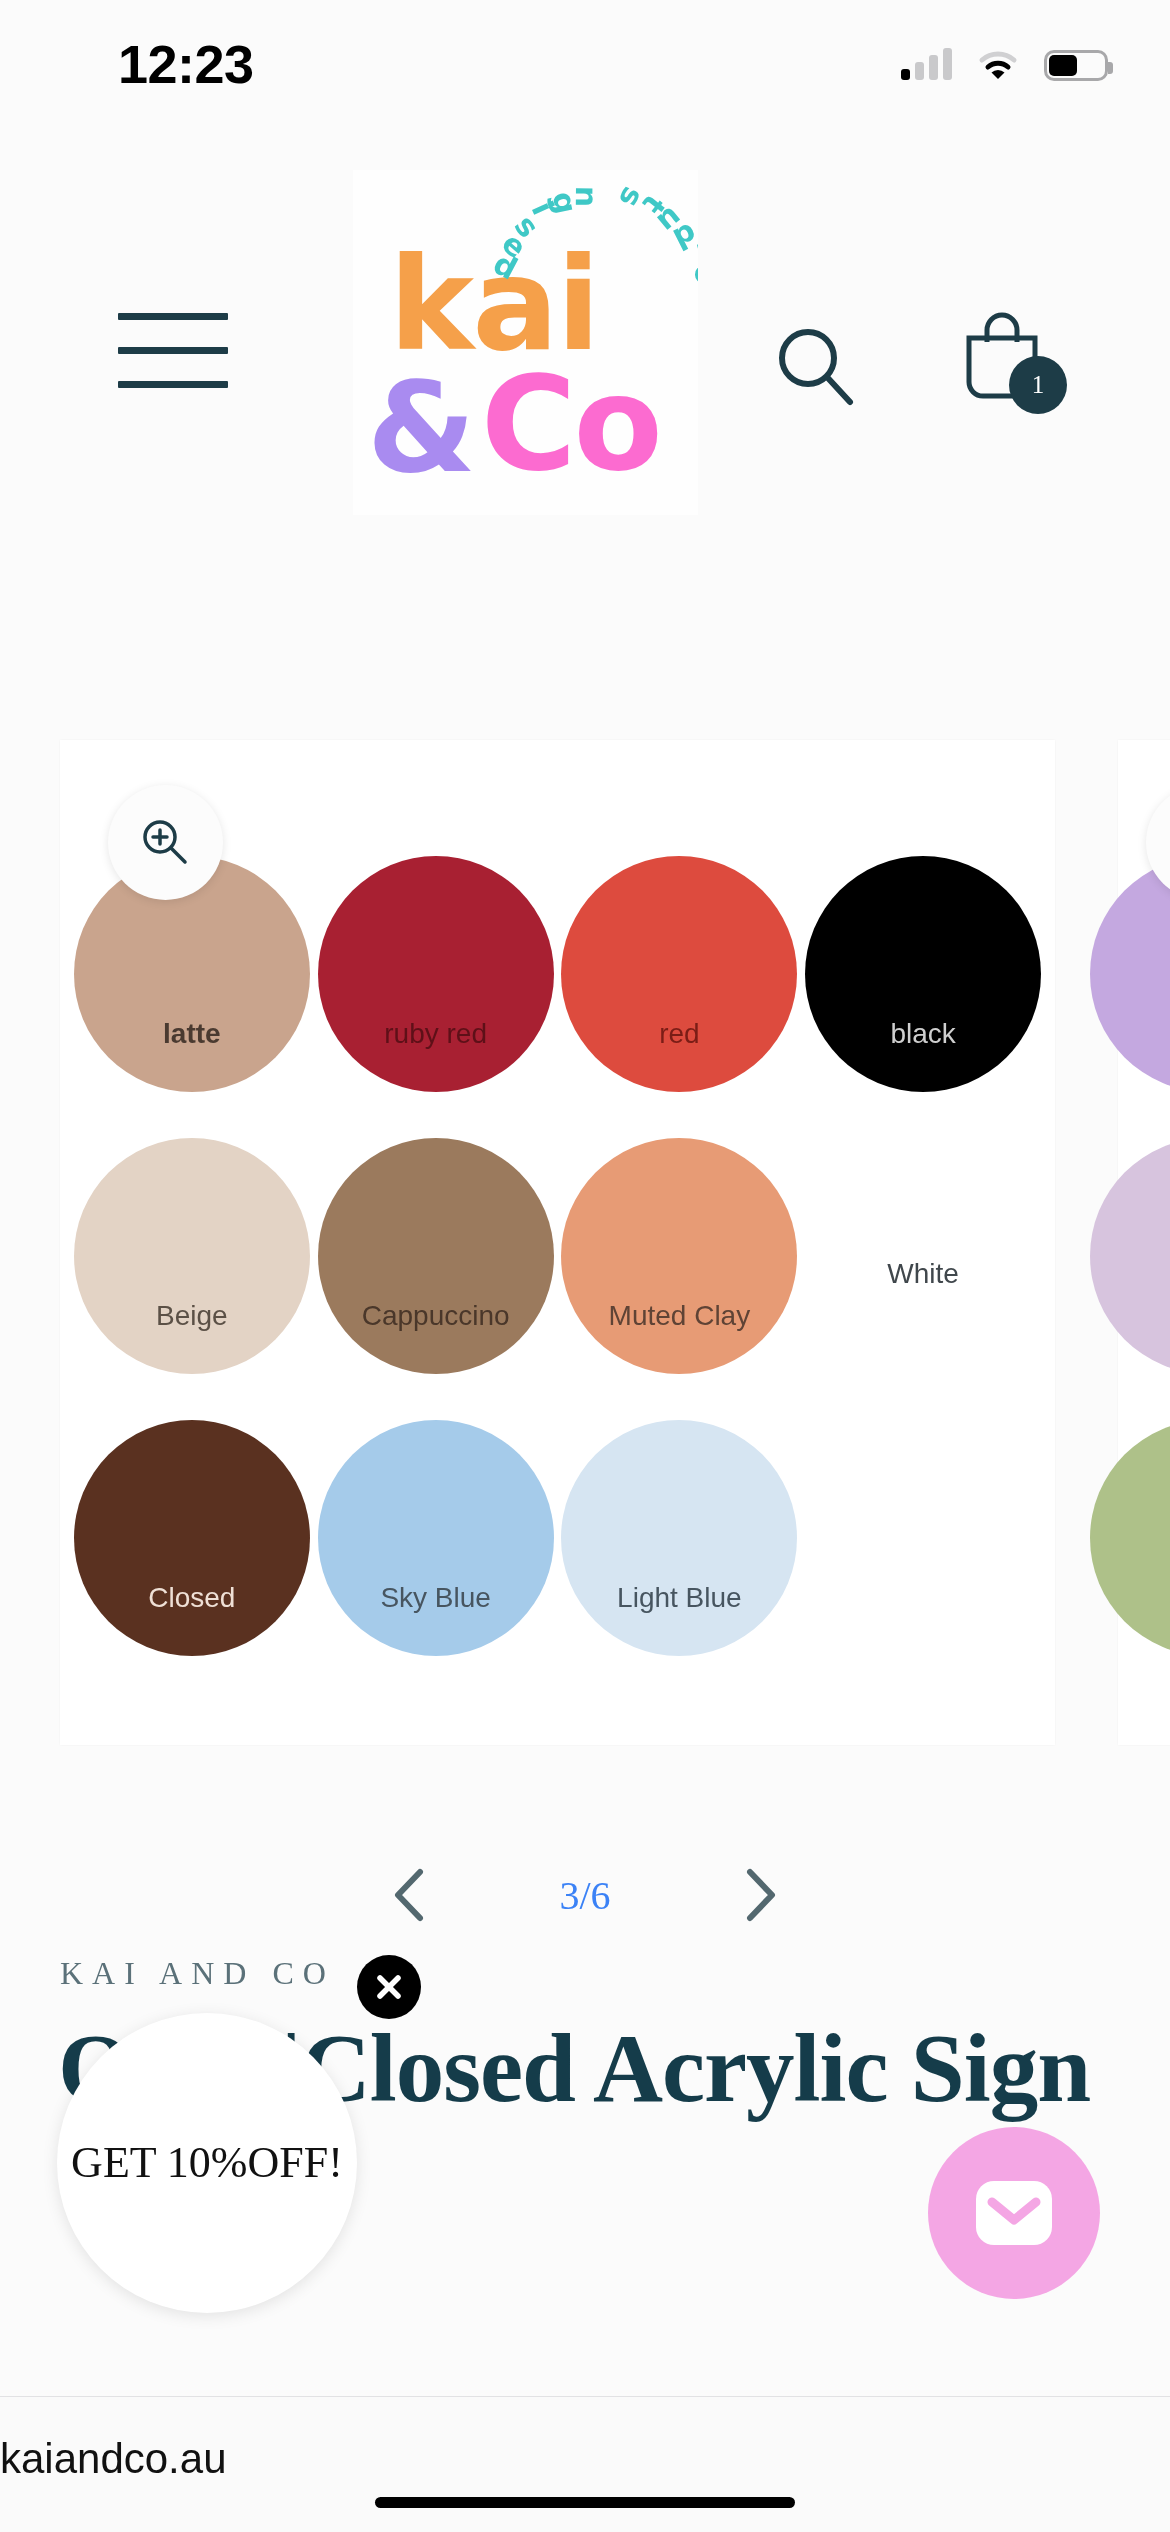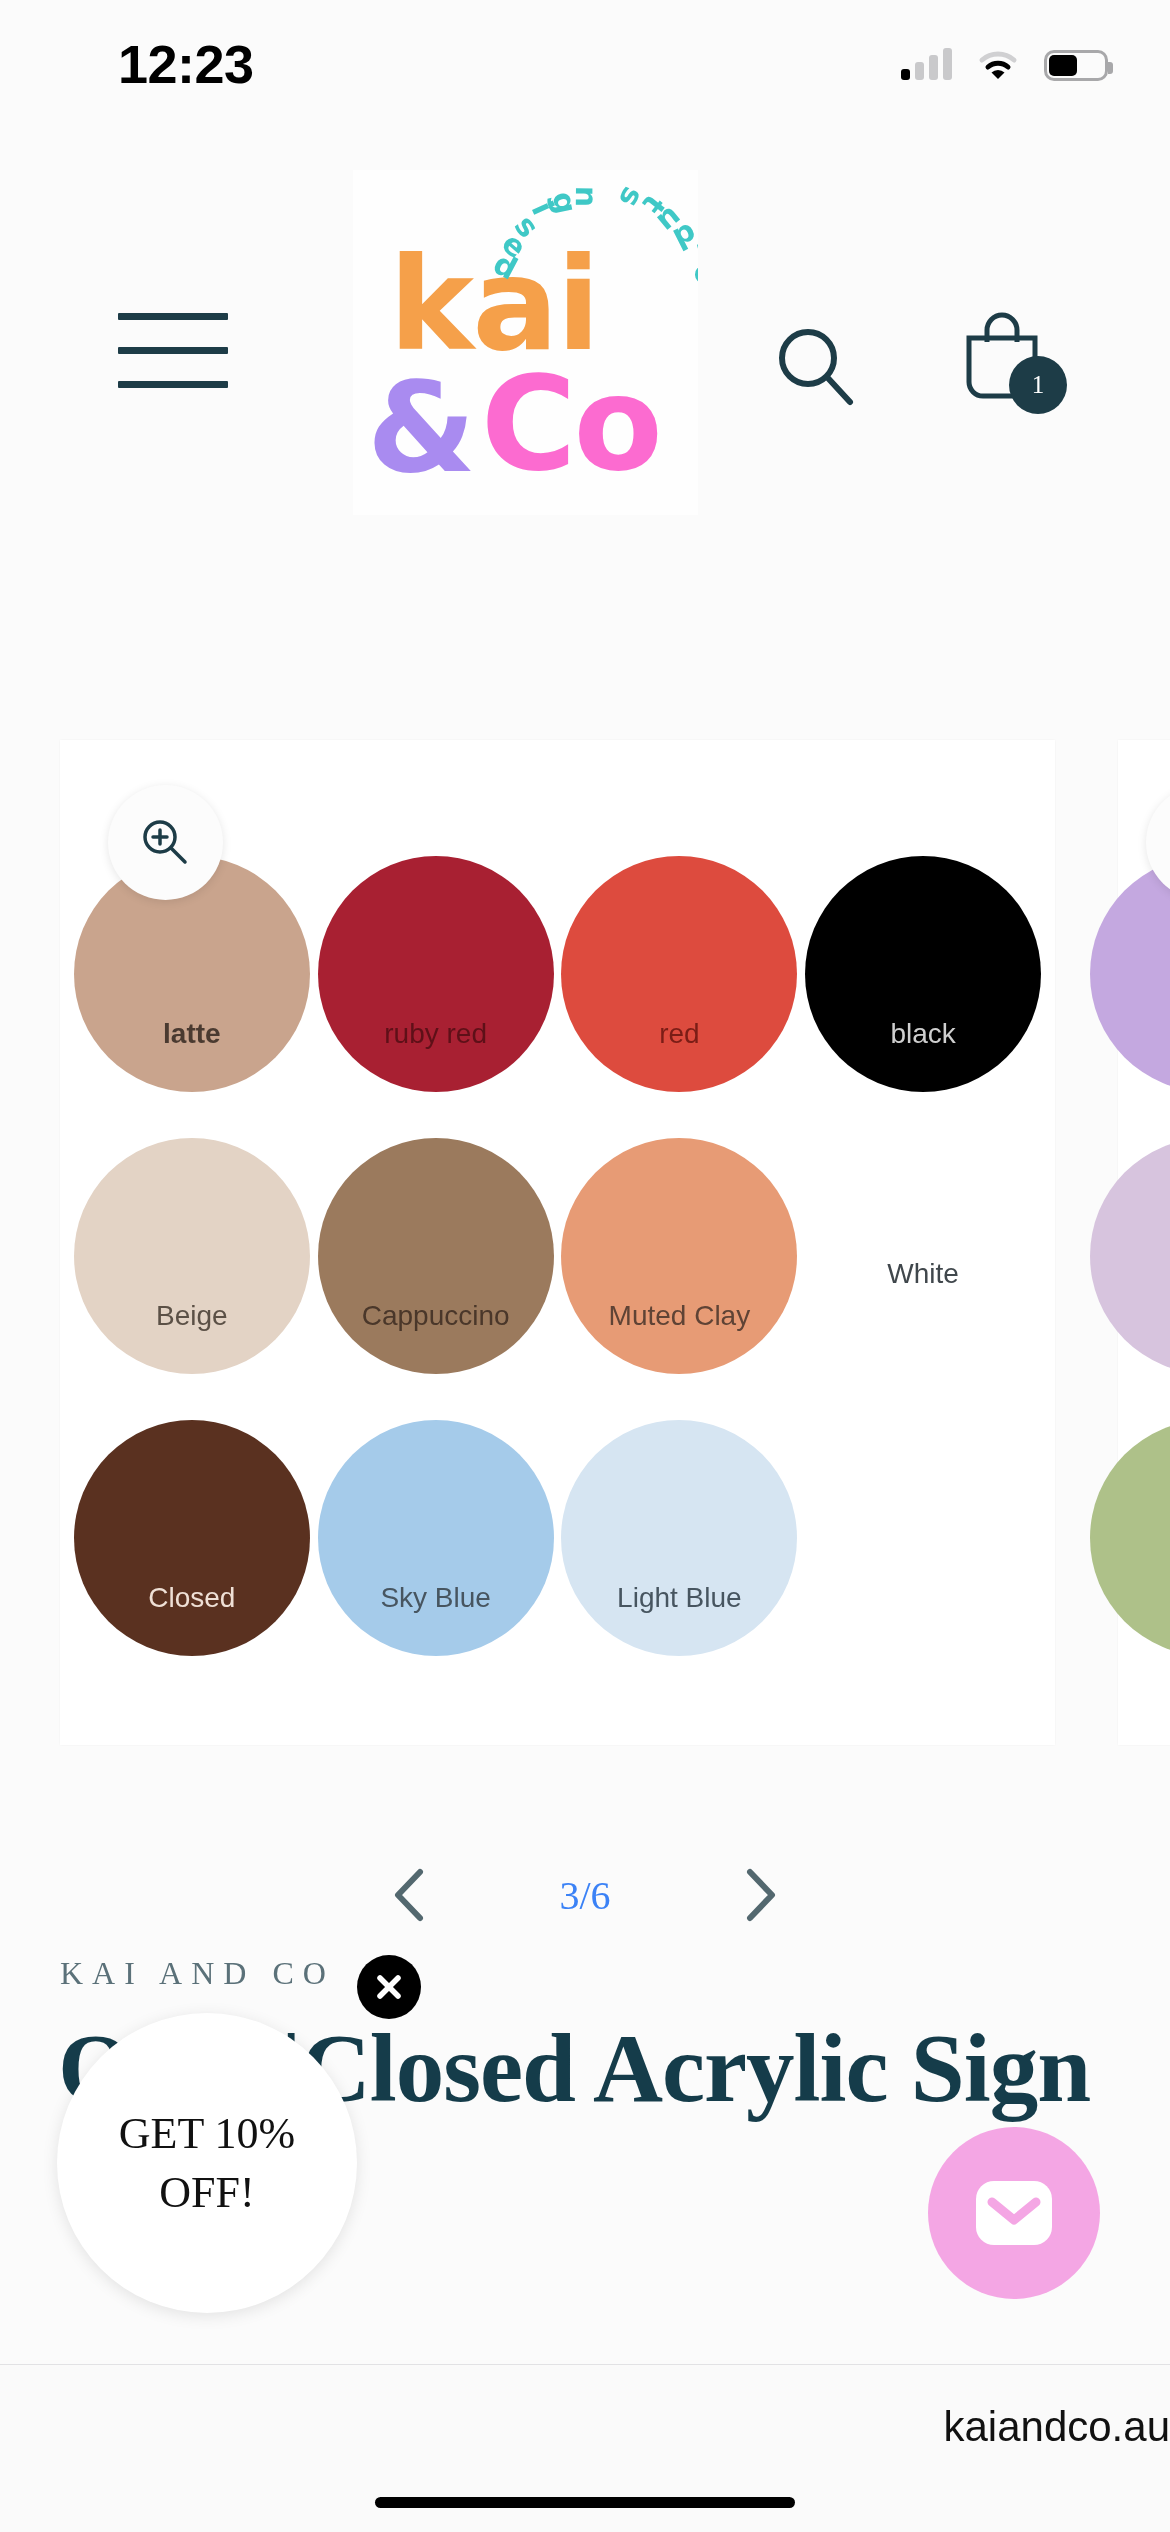--- a/index.html
+++ b/index.html
@@ -133,41 +133,41 @@
   .product-title {
     margin-left:58px; margin-top:24px; width:1080px;
     font-family:"Liberation Serif", serif; font-size:97px;
     line-height:1.1; color:#153c4a; letter-spacing:-1px;
   }
 
   
   .promo-bubble {
     position:absolute; left:57px; top:2013px; width:300px; height:300px;
     border-radius:50%; background:#fff; box-shadow:0 3px 16px rgba(0,0,0,.10);
-    display:flex; flex-direction:column; align-items:center; justify-content:center;
+    display:flex; flex-direction:row; align-items:center; justify-content:center;
     font-family:"Liberation Serif", serif; font-size:44px; color:#111;
     line-height:1.35; text-align:center; z-index:20;
   }
   .promo-close {
     position:absolute; left:357px; top:1955px; width:64px; height:64px;
     border-radius:50%; background:#000;
     display:flex; align-items:center; justify-content:center; z-index:21;
   }
 
   .chat-fab {
     position:absolute; left:928px; top:2127px; width:172px; height:172px;
     border-radius:50%; background:#f4a6e4;
     display:flex; align-items:center; justify-content:center; z-index:20;
   }
 
   
   .browser-bar {
-    position:absolute; left:0; bottom:0; width:1170px; height:168px;
+    position:absolute; left:0; bottom:0; width:1170px; height:136px;
     background:#fafafa; border-top:1px solid #e2e2e4;
-    display:flex; align-items:flex-start; justify-content:flex-end; padding-top:38px;
+    display:flex; align-items:flex-start; justify-content:flex-start; padding-top:38px;
   }
   .url { font-size:42px; color:#111; }
   .home-indicator {
     position:absolute; left:50%; transform:translateX(-50%); bottom:24px;
     width:420px; height:11px; border-radius:6px; background:#000;
   }
 </style>
 </head>
 <body>
 

